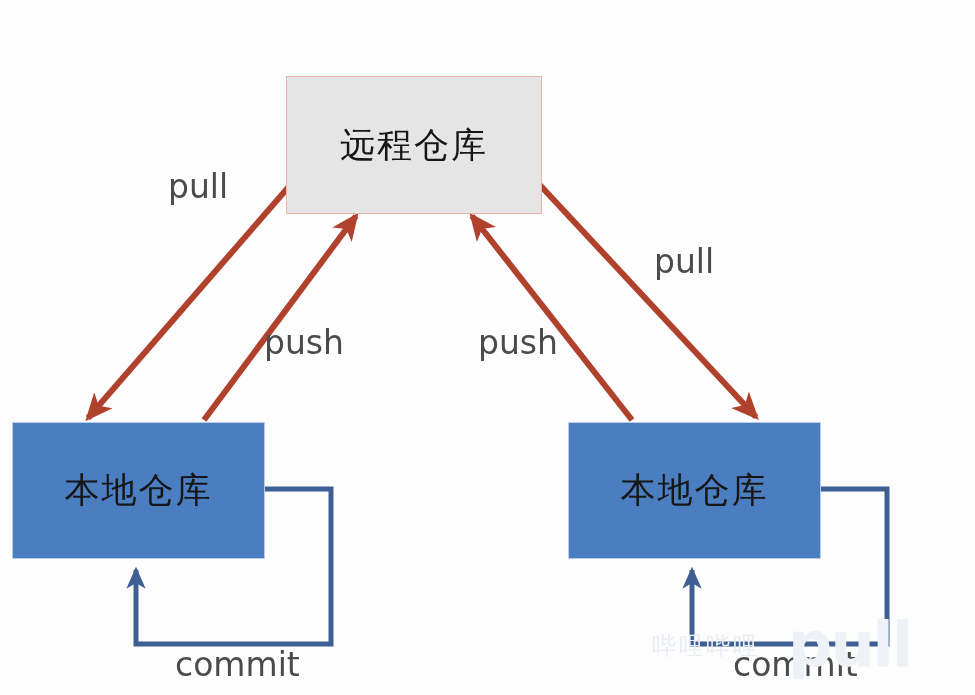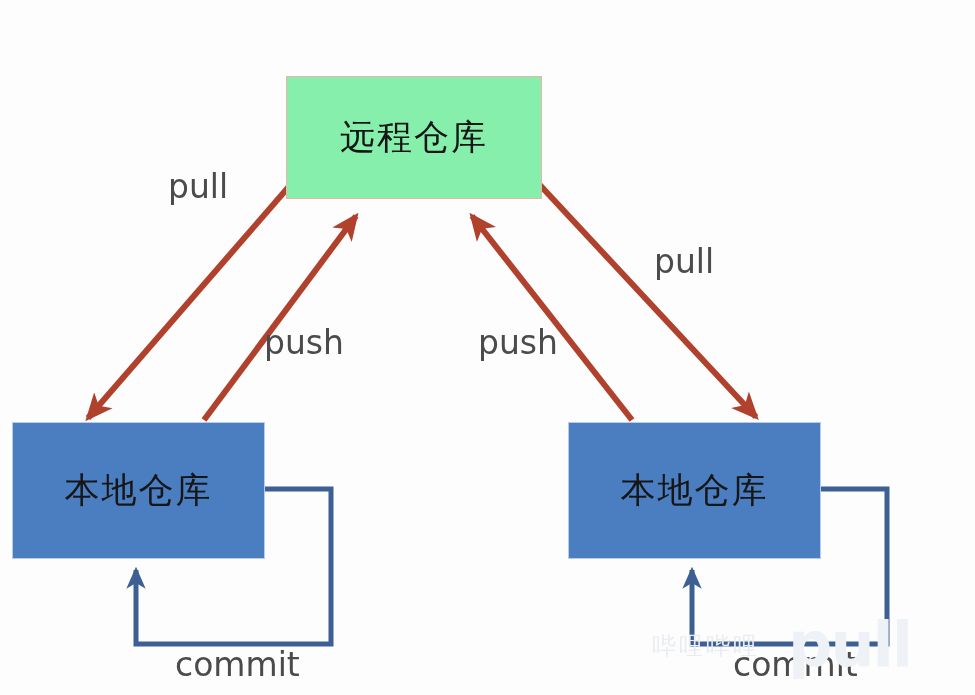--- a/index.html
+++ b/index.html
@@ -37,22 +37,22 @@
     font-weight: 500;
     color: #161616;
     letter-spacing: 2px;
     line-height: 1;
     white-space: nowrap;
   }
   #remote-repo-node {
     left: 286px;
     top: 76px;
     width: 256px;
-    height: 123px;
-    background: #86efac;
+    height: 138px;
+    background: #e5e5e5;
     border: 1px solid #e9b4ab;
   }
   #local-repo-left-node {
     left: 12px;
     top: 422px;
     width: 253px;
     height: 137px;
     background: #4a7ec0;
     border: 1px solid #b9cde8;
   }

